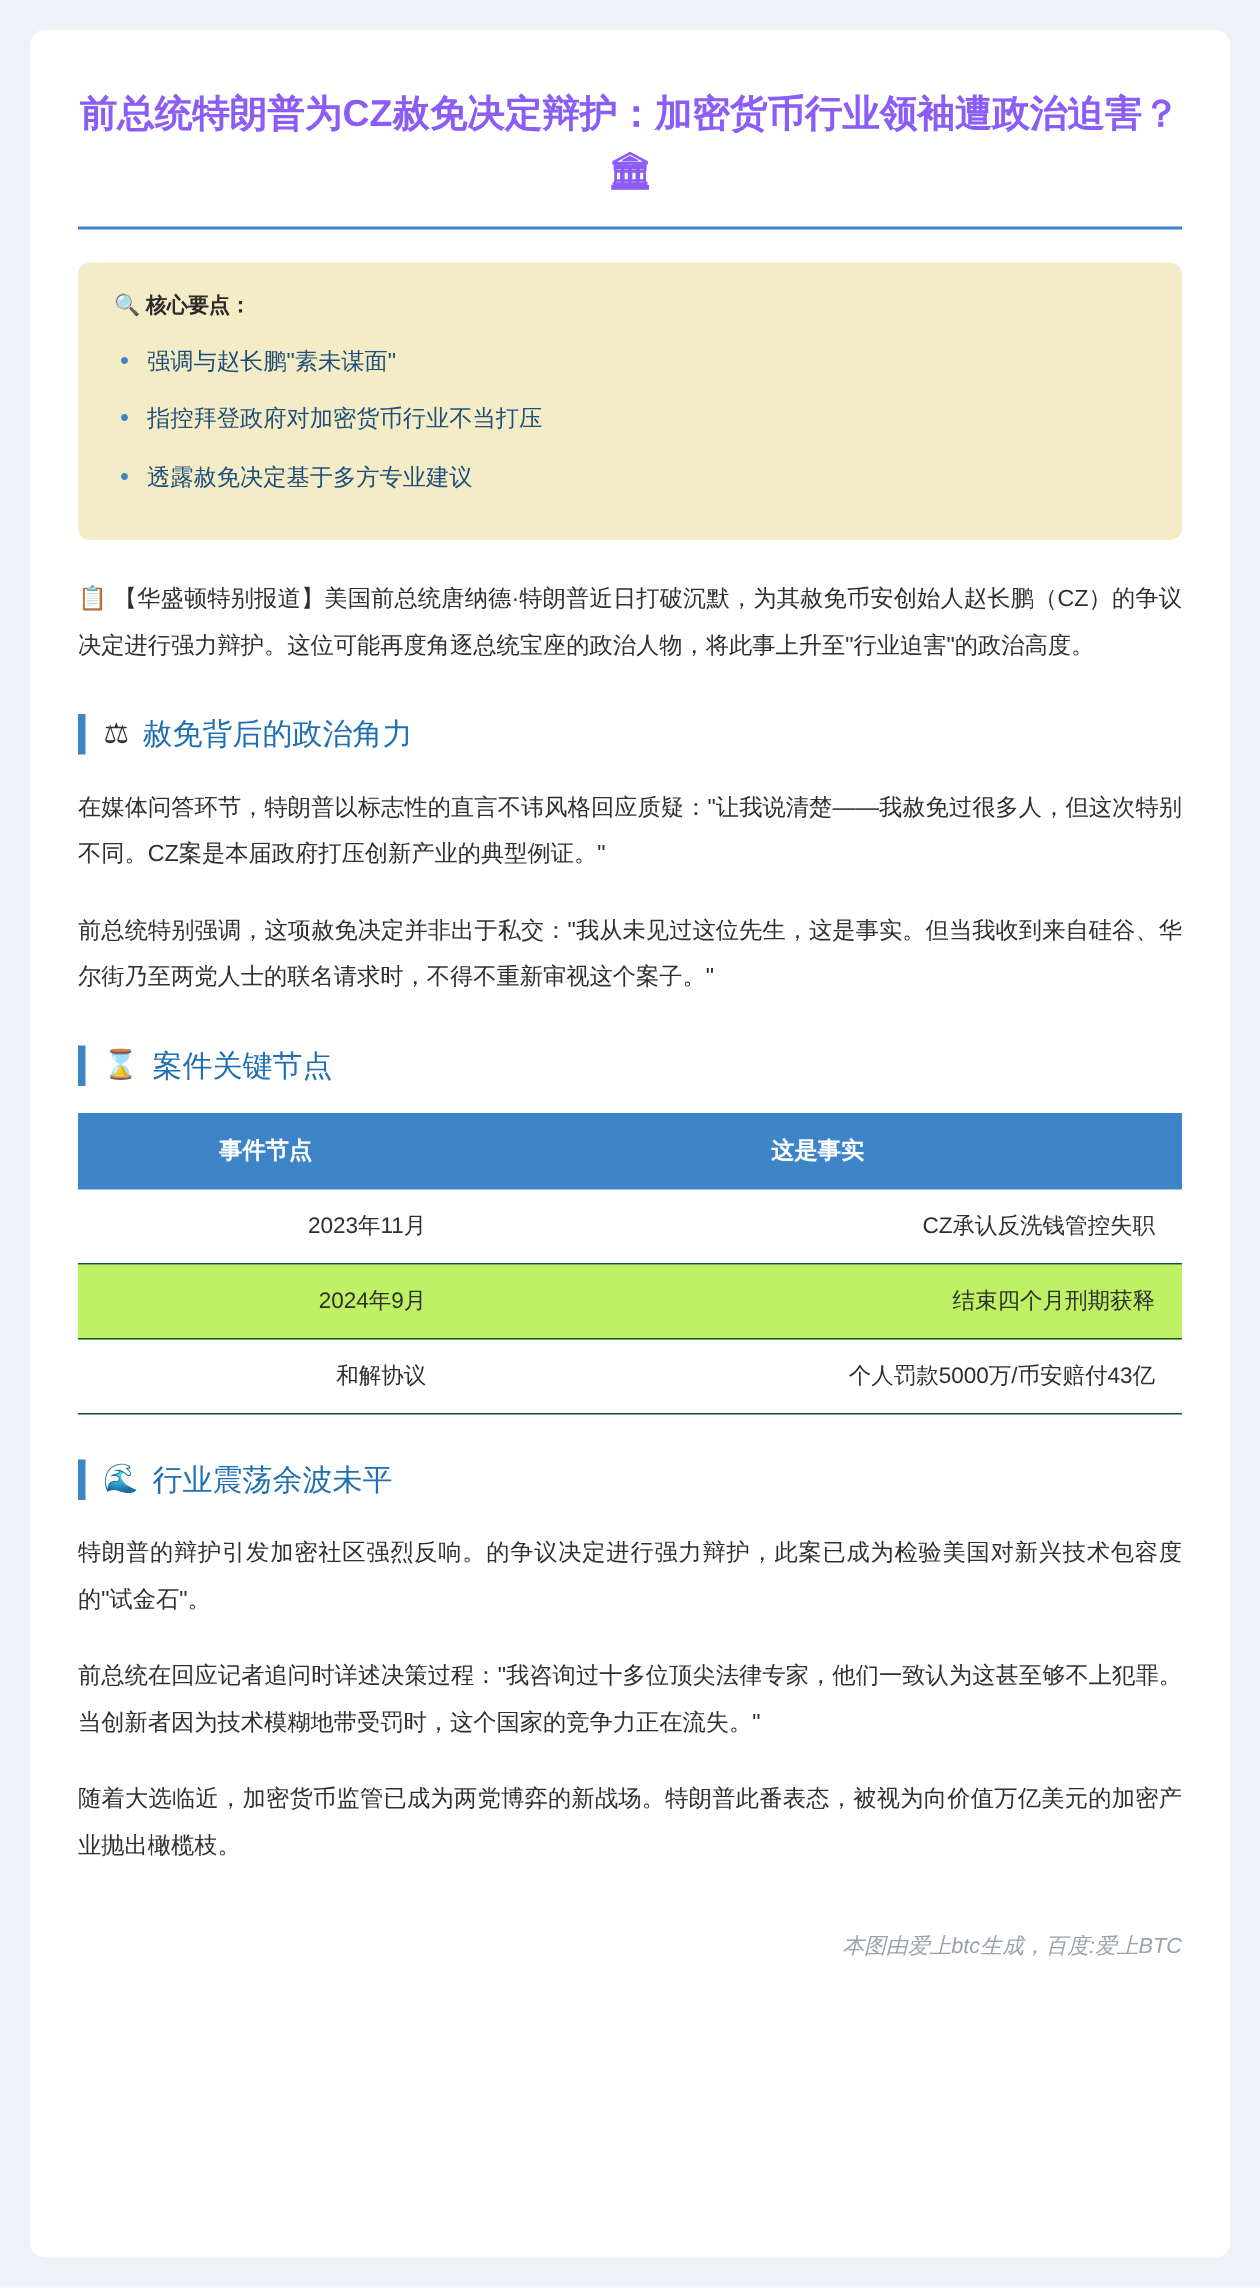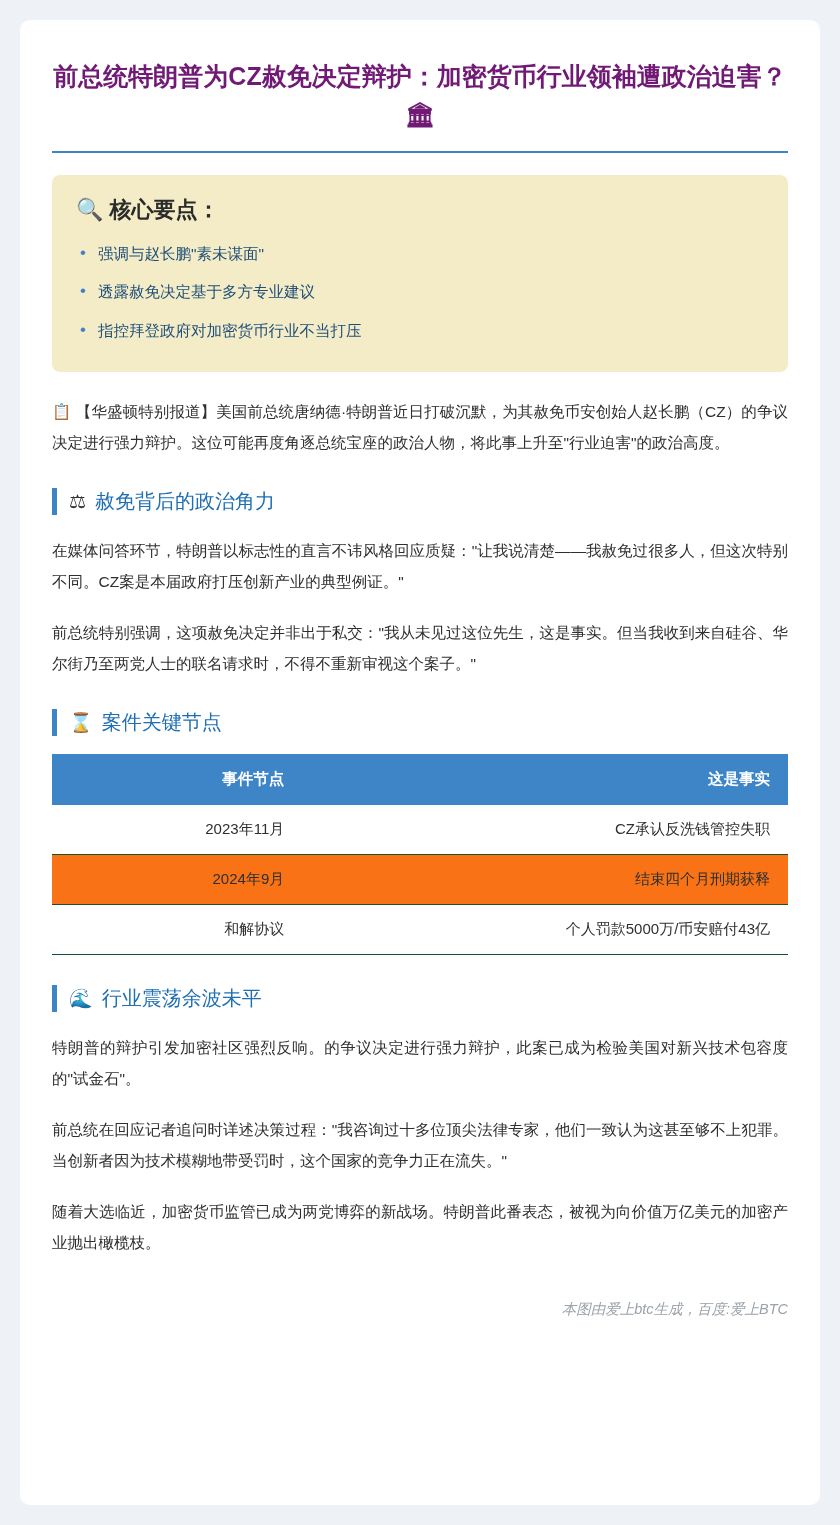--- a/index.html
+++ b/index.html
@@ -26,37 +26,37 @@
     box-sizing: border-box;
     padding: 30px 32px 26px 32px;
     min-height: 1485px;
   }
 
   
   .title {
     font-size: 25px;
     line-height: 1.5;
     font-weight: bold;
-    color: #701a75;
+    color: #8b5cf6;
     text-align: center;
     margin: 8px 0 0 0;
     padding-bottom: 18px;
     border-bottom: 2px solid #3d85c6;
   }
   .title .emoji { font-size: 24px; }
 
   
   .keybox {
     margin-top: 22px;
     background: #f3ecc7;
     border-radius: 8px;
     padding: 20px 24px 22px 24px;
   }
   .keybox-title {
-    font-size: 22px;
+    font-size: 14px;
     font-weight: bold;
     color: #2b2b2b;
     margin: 0 0 6px 0;
   }
   .keybox ul {
     margin: 10px 0 0 0;
     padding: 0;
     list-style: none;
   }
   .keybox li {
@@ -110,34 +110,34 @@
   
   table.keytable {
     width: 100%;
     border-collapse: collapse;
     margin-top: 18px;
     font-size: 15px;
   }
   table.keytable thead th {
     background: #3d85c6;
     color: #ffffff;
-    text-align: right;
+    text-align: center;
     font-weight: bold;
     padding: 15px 18px;
     font-size: 15.5px;
   }
   table.keytable thead th.col1 { width: 34%; }
   table.keytable tbody td {
     padding: 15px 18px;
     border-bottom: 1px solid #14532d;
     color: #2f2f2f;
     text-align: right;
   }
   table.keytable tbody tr.alt td {
-    background: #f97316;
+    background: #bef264;
   }
 
   
   .footer {
     margin-top: 42px;
     text-align: right;
     font-size: 14.5px;
     font-style: italic;
     color: #9aa2aa;
     padding-bottom: 6px;
@@ -154,22 +154,22 @@
       <span class="emoji">🏛</span>
     </h1>
 
     <div class="keybox">
       <div class="keybox-title">
         <span>🔍</span>
         <span>核心要点：</span>
       </div>
       <ul>
         <li>强调与赵长鹏"素未谋面"</li>
+        <li>指控拜登政府对加密货币行业不当打压</li>
         <li>透露赦免决定基于多方专业建议</li>
-        <li>指控拜登政府对加密货币行业不当打压</li>
       </ul>
     </div>
 
     <p class="para lead">
       <span>📋</span>
       <span>【华盛顿特别报道】美国前总统唐纳德·特朗普近日打破沉默，为其赦免币安创始人赵长鹏（CZ）的争议决定进行强力辩护。这位可能再度角逐总统宝座的政治人物，将此事上升至"行业迫害"的政治高度。</span>
     </p>
 
     <div class="section-h">
       <span class="h-emoji">⚖</span>

